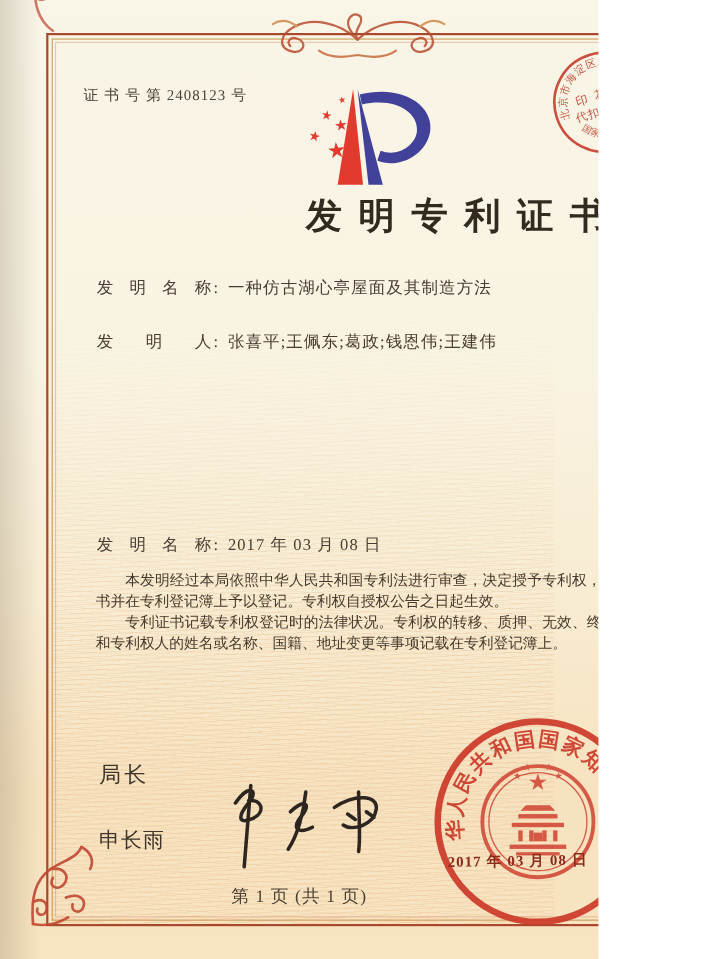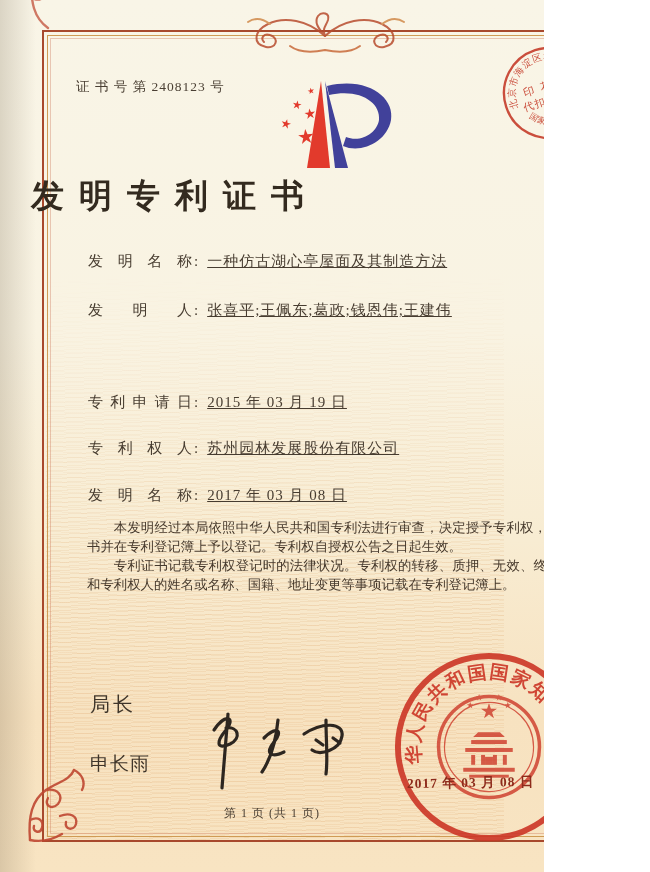--- a/index.html
+++ b/index.html
@@ -14,24 +14,24 @@
       repeating-linear-gradient(183deg,rgba(214,140,70,.09) 0 1px,rgba(255,255,255,0) 1px 5px);
     -webkit-mask-image:linear-gradient(180deg,transparent 30%,#000 68%);
     mask-image:linear-gradient(180deg,transparent 30%,#000 68%);}
   .frame{position:absolute;left:42px;top:30px;width:566px;height:808px;
     border:2px solid #a8492d;}
   .frame-inner{position:absolute;left:3px;top:3px;right:3px;bottom:3px;border:1px solid #cf9b54;}
   .frame-inner2{position:absolute;left:2px;top:2px;right:2px;bottom:2px;border:1px solid rgba(200,110,80,.35);}
 
   .cert-number{position:absolute;left:76px;top:78px;font-size:13.5px;color:#4a3f33;letter-spacing:1px;}
   .logo{position:absolute;left:253px;top:76px;width:150px;height:96px;}
-  .page-title{position:absolute;left:16px;top:174px;width:100%;text-align:left;
-    font-size:33px;font-weight:700;color:#332a1f;letter-spacing:15px;text-indent:15px;}
-
-  .field{position:absolute;left:88px;font-size:15px;color:#473c30;white-space:nowrap;text-decoration:underline;}
+  .page-title{position:absolute;left:0;top:174px;width:100%;text-align:right;
+    font-size:33px;font-weight:700;color:#332a1f;letter-spacing:15px;text-indent:15px;padding-left:22px;}
+
+  .field{position:absolute;left:88px;font-size:15px;color:#473c30;white-space:nowrap;}
   .flabel{display:inline-block;width:104px;text-align:justify;text-align-last:justify;}
   .fcolon{display:inline-block;margin:0 9px 0 2px;}
   .fvalue{letter-spacing:1px;}
   .f0{top:252px}.f1{top:301px}.f2{top:347px}.f3{top:393px}.f4{top:439px}.f5{top:486px}
 
   .body-text{position:absolute;left:76px;top:518px;width:514px;font-size:13.4px;
     line-height:19px;color:#46392c;text-align:justify;margin-left:11px;}
   .body-text p{margin:0;text-indent:2em;}
 
   .signer-title{position:absolute;left:90px;top:691px;font-size:20px;color:#3f352a;letter-spacing:3px;}
@@ -45,21 +45,21 @@
     transform:rotate(-18deg);opacity:.88;}
 
   .ornament-top{position:absolute;left:210px;top:6px;width:230px;height:54px;}
   .flourish{position:absolute;width:82px;height:80px;}
   .fl-bl{left:24px;top:764px;}
   .fl-br{left:544px;top:764px;transform:scaleX(-1);}
   .fl-tl{left:26px;top:-26px;transform:scaleY(-1);opacity:.8;}
   .fl-tr{left:542px;top:-26px;transform:scale(-1,-1);opacity:.8;}
 
   .page-footer{position:absolute;left:0;top:805px;width:100%;text-align:center;
-    font-size:12px;color:#4a3f33;letter-spacing:1px;}
+    font-size:16px;color:#4a3f33;letter-spacing:1px;}
 </style>
 </head>
 <body>
 
 <div class="page">
 
   <div class="guilloche"></div>
   <div class="edge-shade"></div>
 
   <div class="frame">
@@ -122,26 +122,20 @@
     <path d="M74,10 C115,0 142,22 138,44 C134,66 108,78 90,70 L93,61 C108,67 124,57 126,44 C128,26 106,12 76,19 Z" fill="#41419a"></path>
   </svg>
 
   <div class="page-title">发明专利证书</div>
 
   <div class="field f0">
     <span class="flabel">发明名称</span><span class="fcolon">:</span><span class="fvalue">一种仿古湖心亭屋面及其制造方法</span>
   </div>
   <div class="field f1">
     <span class="flabel">发明人</span><span class="fcolon">:</span><span class="fvalue">张喜平;王佩东;葛政;钱恩伟;王建伟</span>
-  </div>
-  <div class="field f3">
-    <span class="flabel">专利申请日</span><span class="fcolon">:</span><span class="fvalue">2015 年 03 月 19 日</span>
-  </div>
-  <div class="field f4">
-    <span class="flabel">专利权人</span><span class="fcolon">:</span><span class="fvalue">苏州园林发展股份有限公司</span>
   </div>
   <div class="field f5">
     <span class="flabel">发明名称</span><span class="fcolon">:</span><span class="fvalue">2017 年 03 月 08 日</span>
   </div>
 
   <div class="body-text">
     <p>本发明经过本局依照中华人民共和国专利法进行审查，决定授予专利权，颁发本证书并在专利登记簿上予以登记。专利权自授权公告之日起生效。</p>
     <p>专利证书记载专利权登记时的法律状况。专利权的转移、质押、无效、终止、恢复和专利权人的姓名或名称、国籍、地址变更等事项记载在专利登记簿上。</p>
   </div>
 

